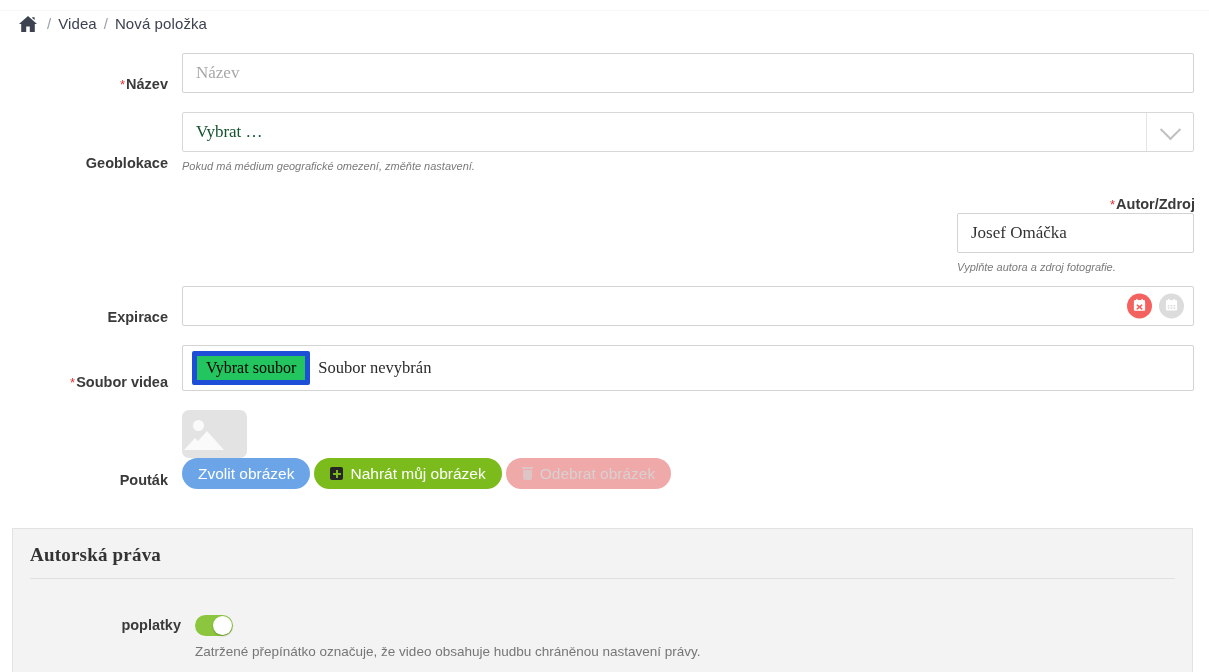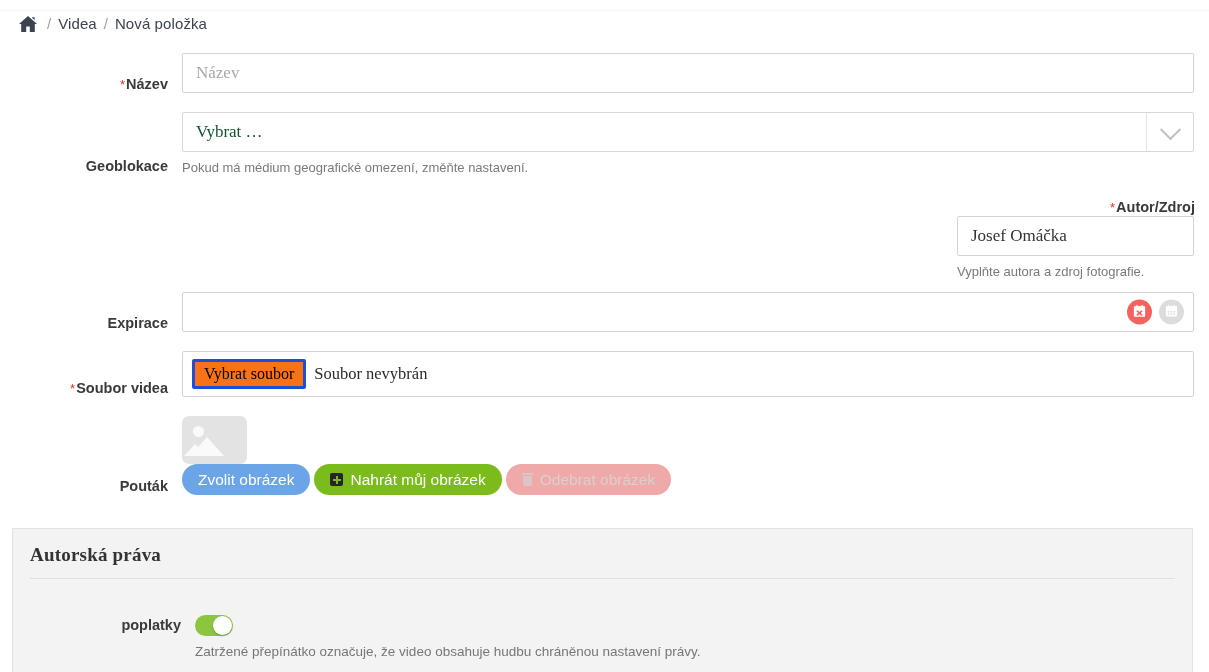--- a/index.html
+++ b/index.html
@@ -99,24 +99,25 @@
     background: #fff;
     border-radius: 2px;
     font-family: "Liberation Serif", serif;
     font-size: 17px;
     color: #333;
     padding: 0 13px;
     outline: none;
   }
   .inp::placeholder { color: #a8a8a8; opacity: 1; }
   .help {
-    font-size: 13px;
+    font-size: 11px;
     color: #7a7a7a;
     margin-top: 8px;
     font-family: "Liberation Sans", sans-serif;
+    font-style: italic;
   }
 
   
   .select-wrap { position: relative; }
   .select-box {
     width: 100%;
     box-sizing: border-box;
     height: 40px;
     border: 1px solid #d8d8d8;
     background: #fff;
@@ -173,22 +174,22 @@
     box-sizing: border-box;
     height: 46px;
     border: 1px solid #d3d3d3;
     background: #fff;
     border-radius: 2px;
     display: flex;
     align-items: center;
     padding: 0 9px;
   }
   .file-btn {
-    border: 3px solid #1d4ed8;
-    background: #f97316;
+    border: 5px solid #1d4ed8;
+    background: #22c55e;
     border-radius: 2px;
     font-family: "Liberation Serif", serif;
     font-size: 16px;
     color: #000;
     padding: 2px 9px;
     line-height: 1.25;
     cursor: pointer;
   }
   .file-name {
     font-family: "Liberation Serif", serif;

